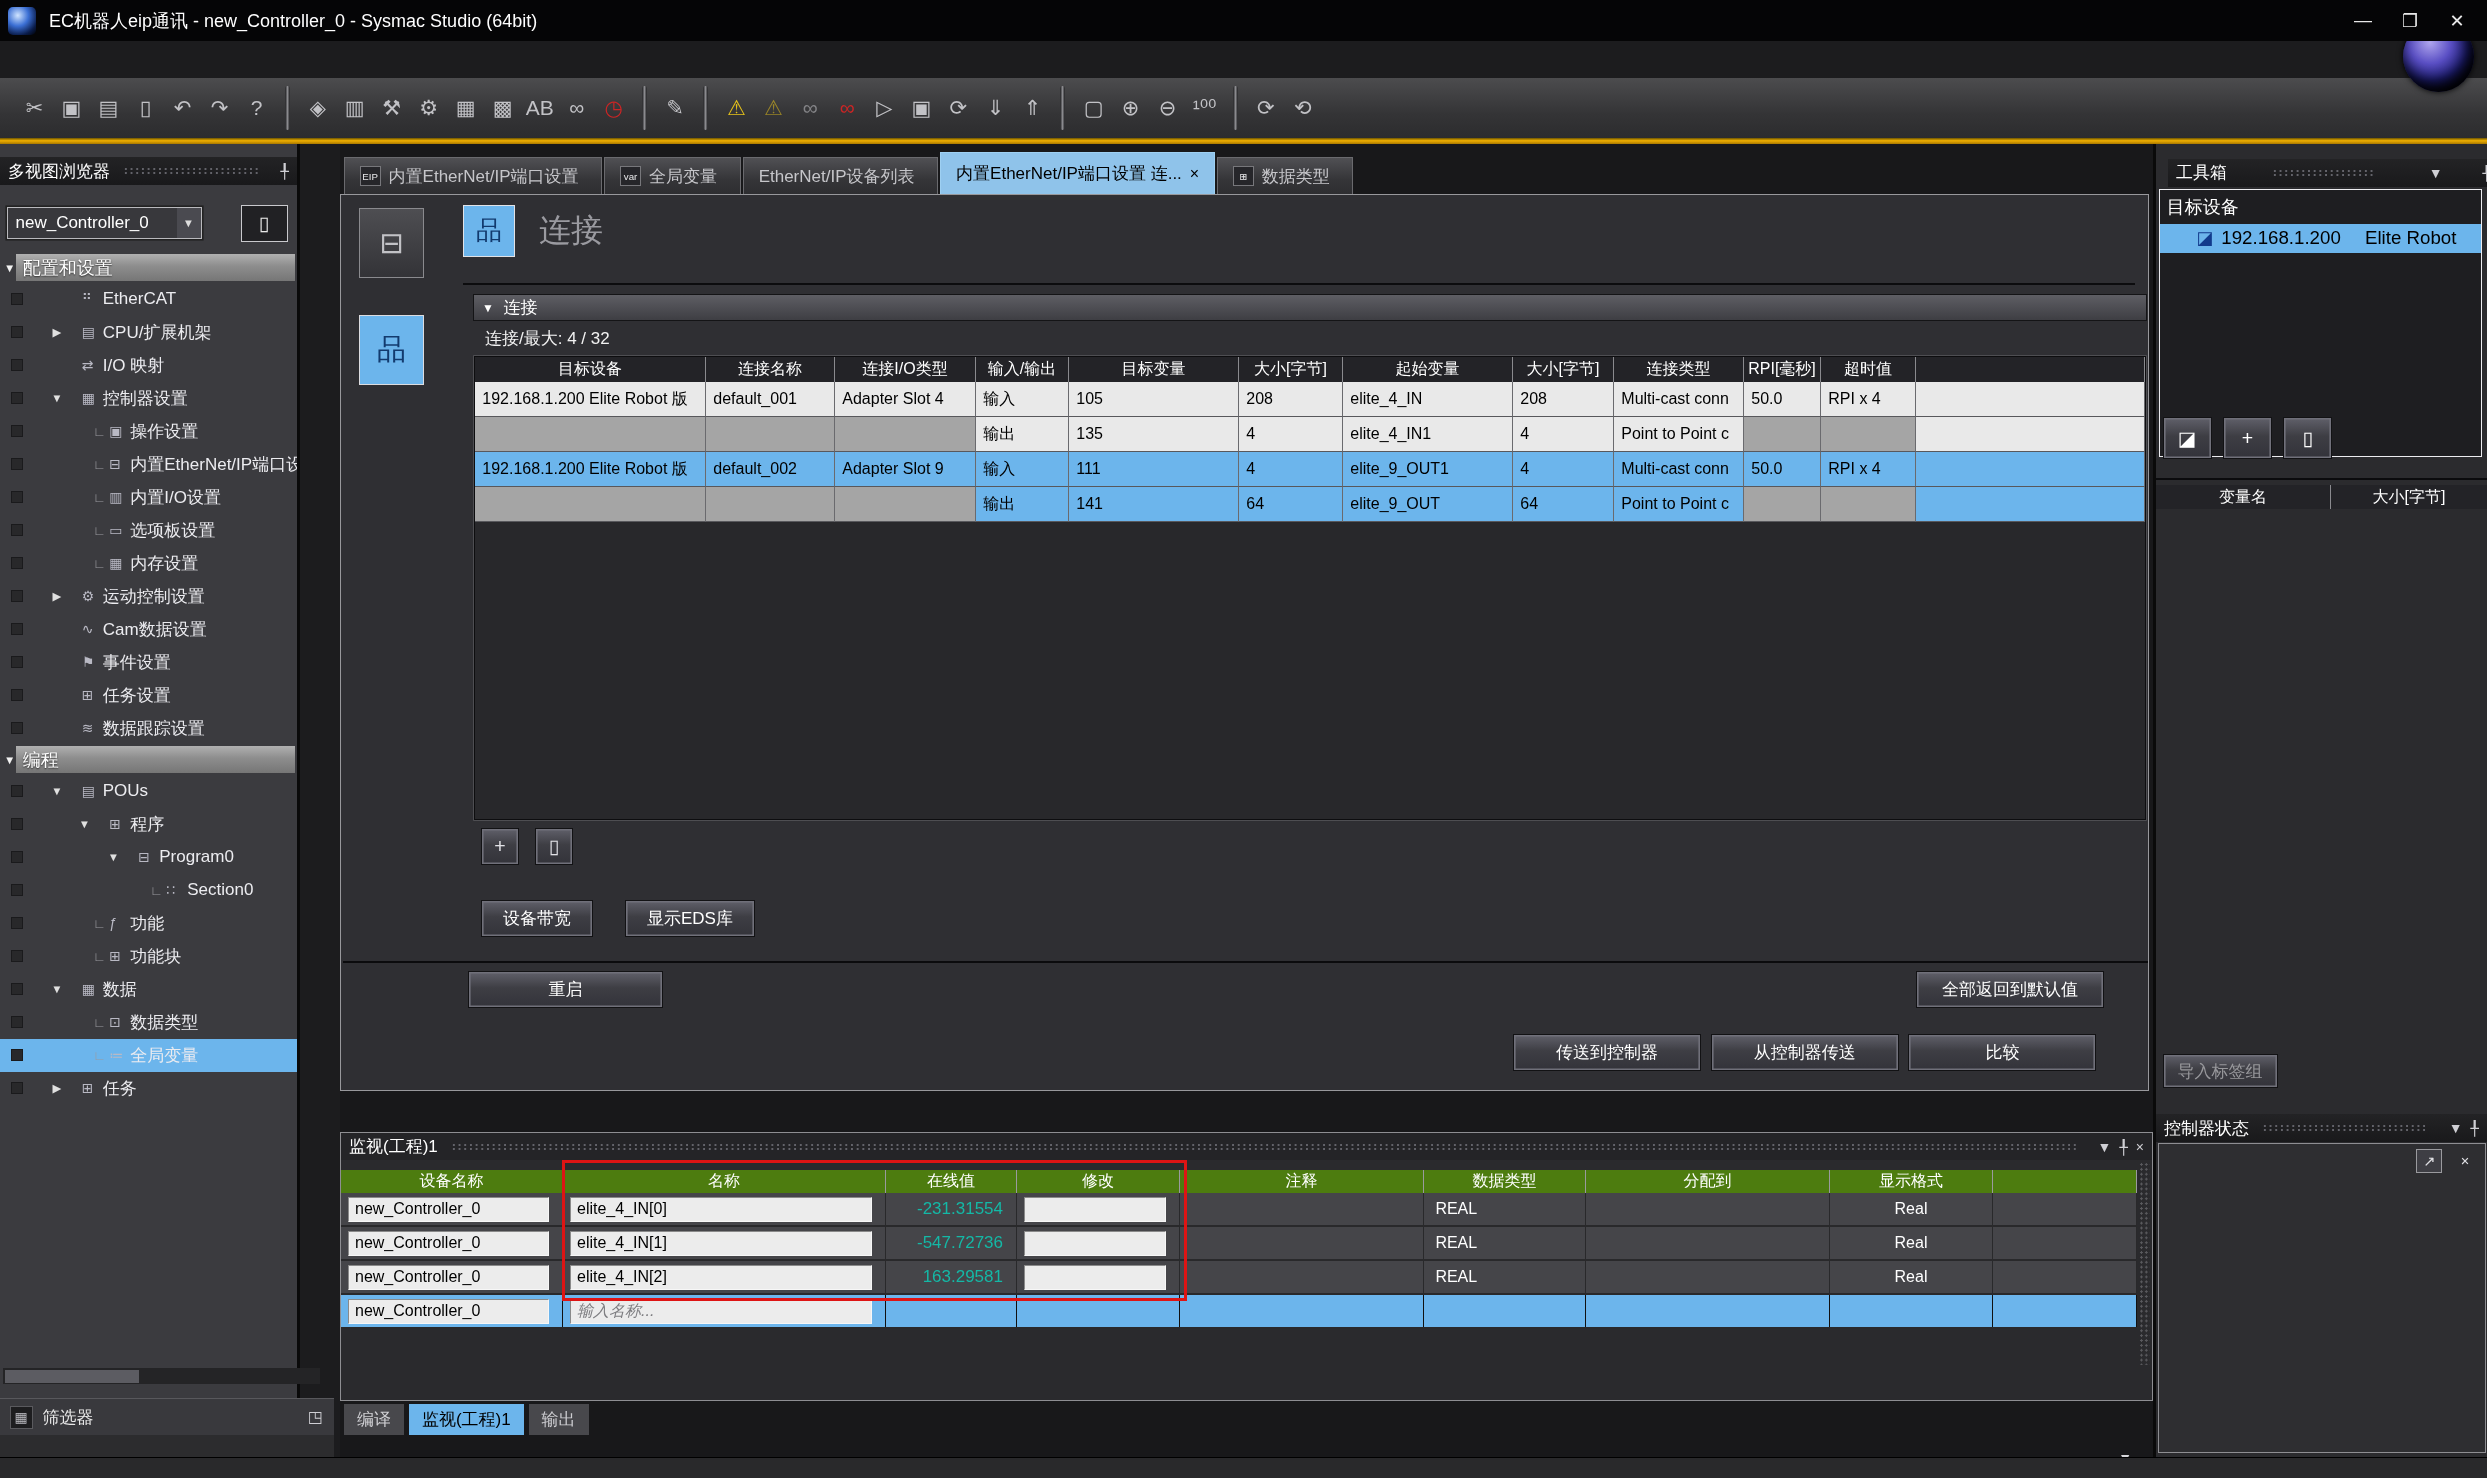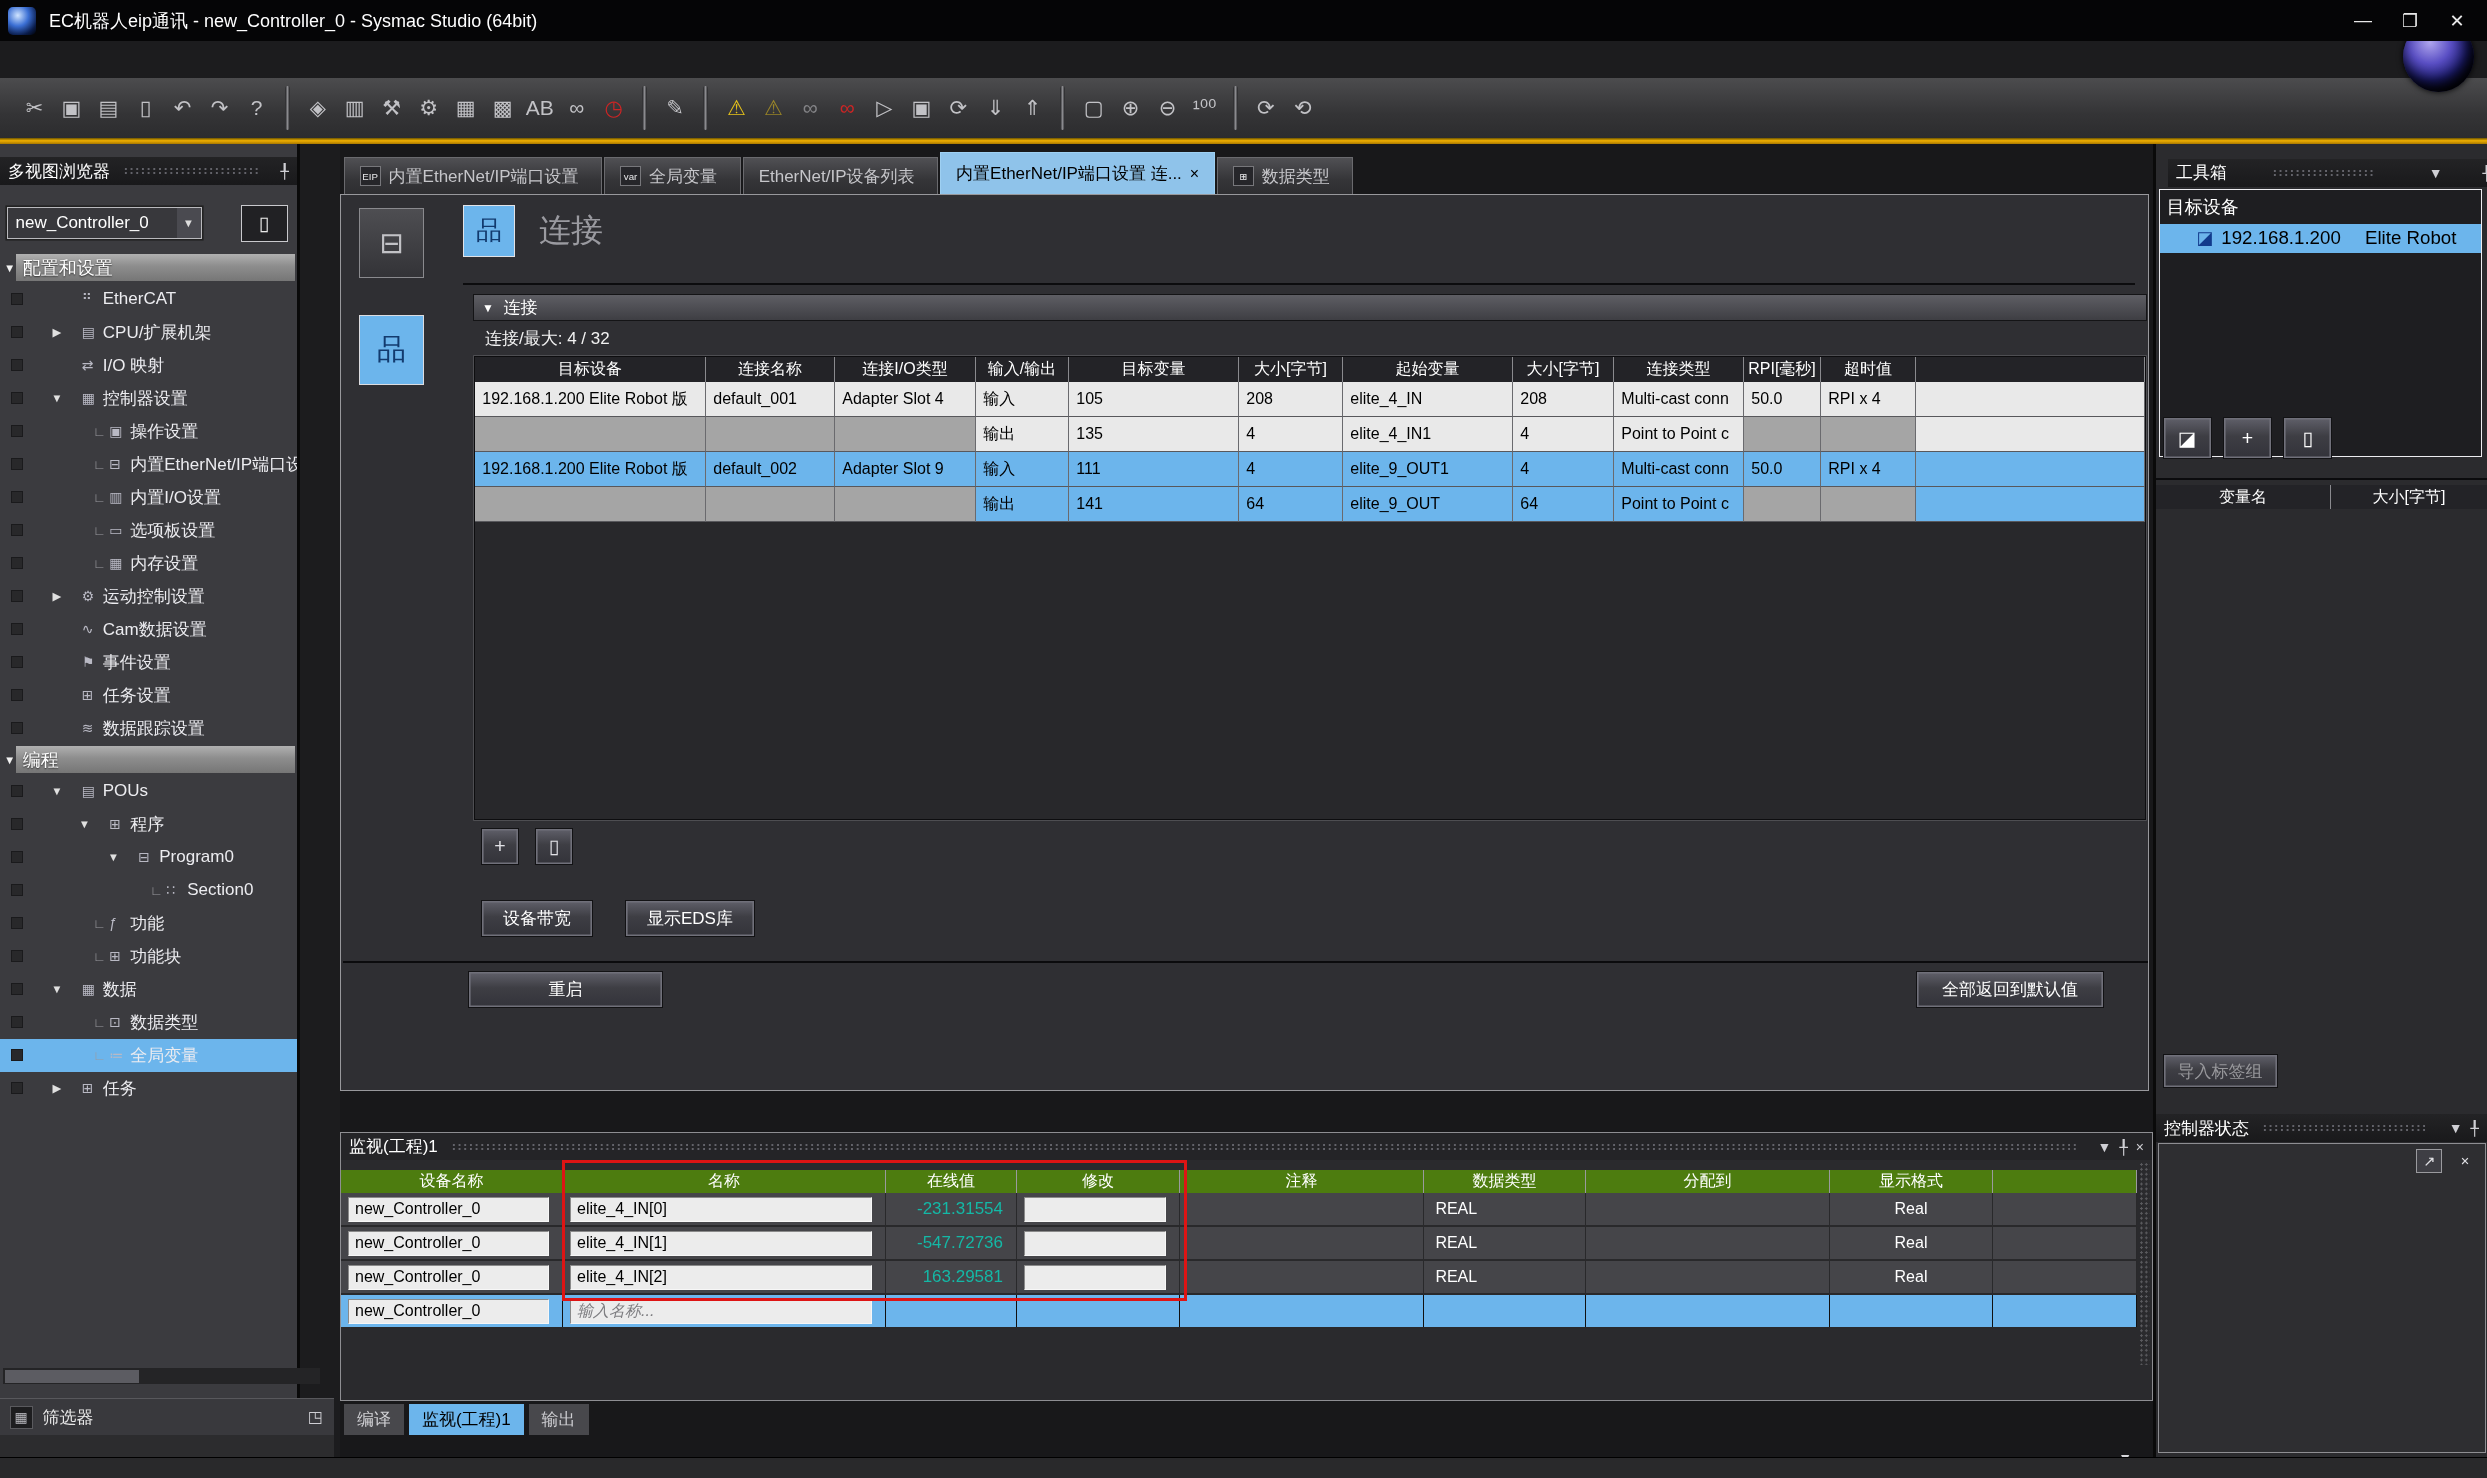--- a/index.html
+++ b/index.html
@@ -625,20 +625,25 @@
         <div class="btn sq">+</div>
         <div class="btn sq">▯</div>
       </div>
       <div class="bw-row">
         <div class="btn">设备带宽</div>
         <div class="btn">显示EDS库</div>
       </div>
       <div class="restart-divider"></div>
       <div class="btn restart-btn">重启</div>
       <div class="btn defaults-btn">全部返回到默认值</div>
+      <div class="transfer-row">
+        <div class="btn">传送到控制器</div>
+        <div class="btn">从控制器传送</div>
+        <div class="btn">比较</div>
+      </div>
     </div>
   </div>
 
   <div class="watch-panel">
     <div class="watch-head">
       <span>监视(工程)1</span>
       <span class="dots"></span>
       <span class="hdr-ic">▼</span>
       <span class="hdr-ic">╀</span>
       <span class="hdr-ic">×</span>

